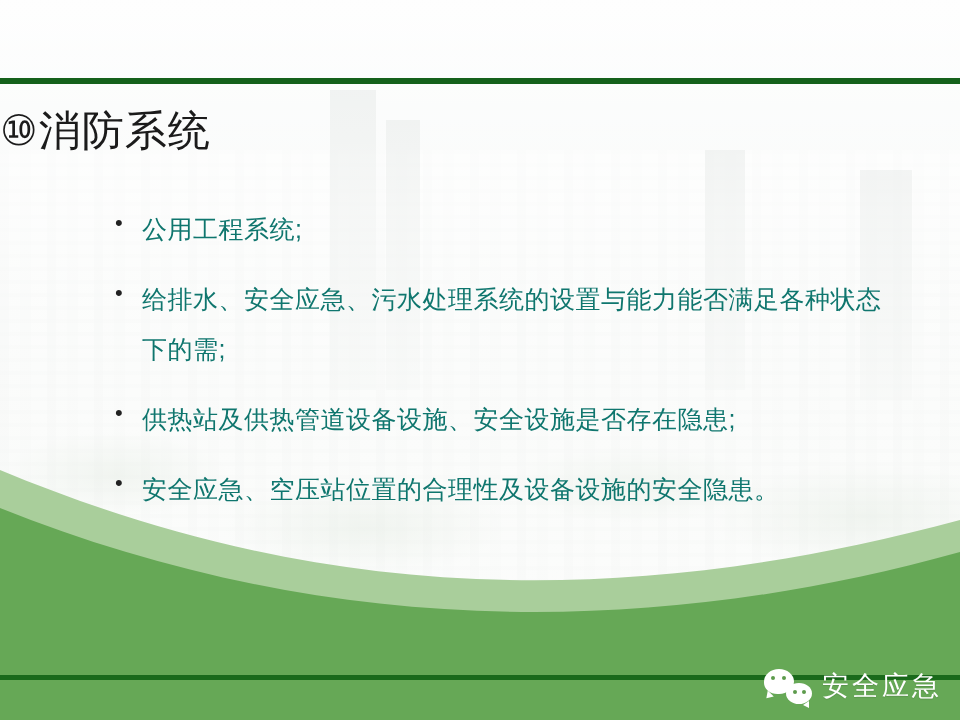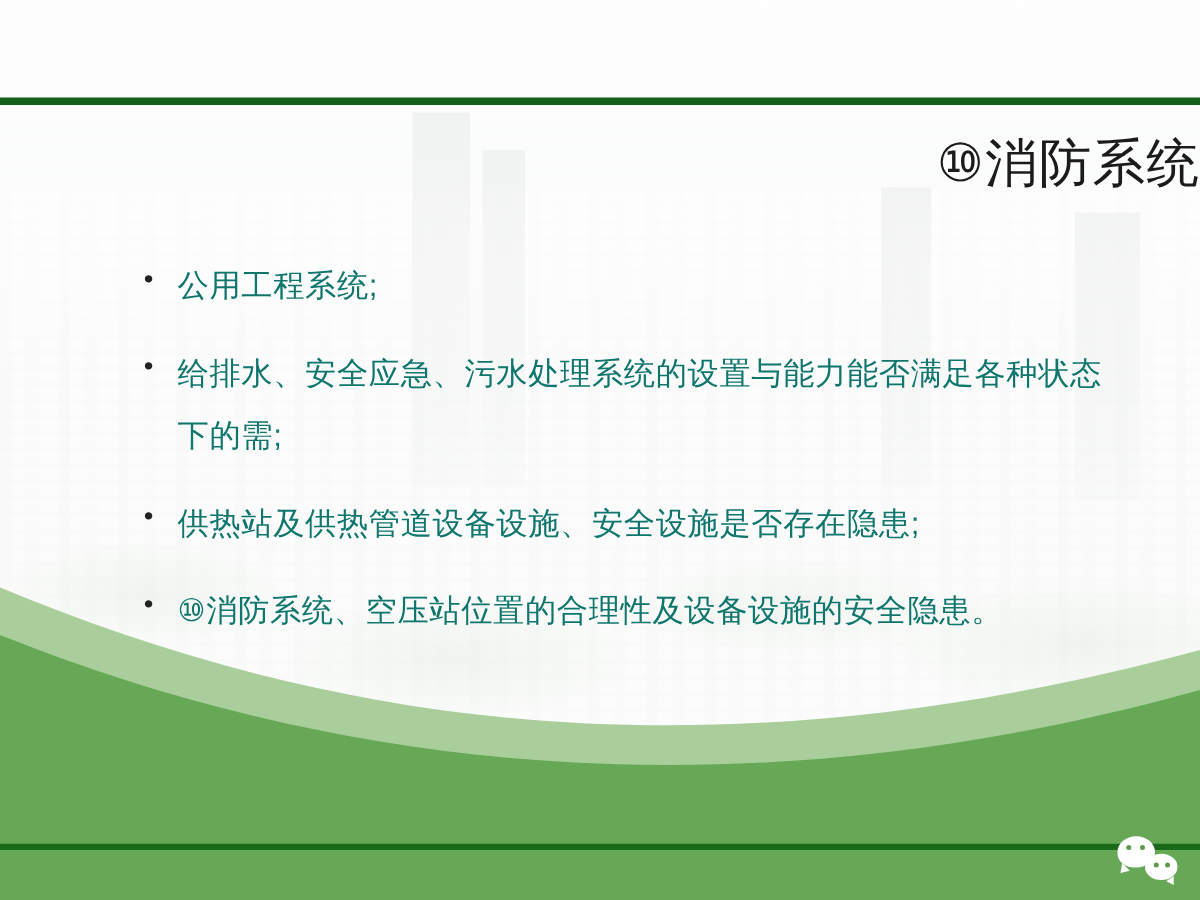--- a/index.html
+++ b/index.html
@@ -85,21 +85,21 @@
     top: 78px;
     height: 6px;
     background: #15611b;
   }
 
   
   .title {
     position: absolute;
     left: 0; right: 0;
     top: 104px;
-    text-align: right;
+    text-align: left;
     font-size: 42px;
     line-height: 54px;
     color: #1b1b1b;
     letter-spacing: 1px;
     white-space: nowrap;
   }
 
   
   .body-list {
     position: absolute;
@@ -267,21 +267,21 @@
       <span class="bullet-text">给排水、安全应急、污水处理系统的设置与能力能否满足各种状态下的需;</span>
     </div>
 
     <div class="bullet-row">
       <span class="bullet-mark">•</span>
       <span class="bullet-text">供热站及供热管道设备设施、安全设施是否存在隐患;</span>
     </div>
 
     <div class="bullet-row">
       <span class="bullet-mark">•</span>
-      <span class="bullet-text">⑩消防系统、空压站位置的合理性及设备设施的安全隐患。</span>
+      <span class="bullet-text">安全应急、空压站位置的合理性及设备设施的安全隐患。</span>
     </div>
 
   </div>
 
   <div class="bottom-art">
     <svg viewBox="0 0 960 260" preserveAspectRatio="none" xmlns="http://www.w3.org/2000/svg">
 
       <path d="M0,10 C260,118 560,168 960,60 L960,260 L0,260 Z" fill="#a9ce9b"></path>
 
       <path d="M0,48 C280,160 600,192 960,92 L960,260 L0,260 Z" fill="#66a856"></path>
@@ -292,16 +292,17 @@
 
   <div class="logo-block">
     <span class="wechat-icon">
       <span class="bubble-big"></span>
       <span class="eye e1"></span>
       <span class="eye e2"></span>
       <span class="bubble-small"></span>
       <span class="eye e3"></span>
       <span class="eye e4"></span>
     </span>
+    <span class="logo-text">安全应急</span>
   </div>
 
 
 </div>
 
 </body></html>

